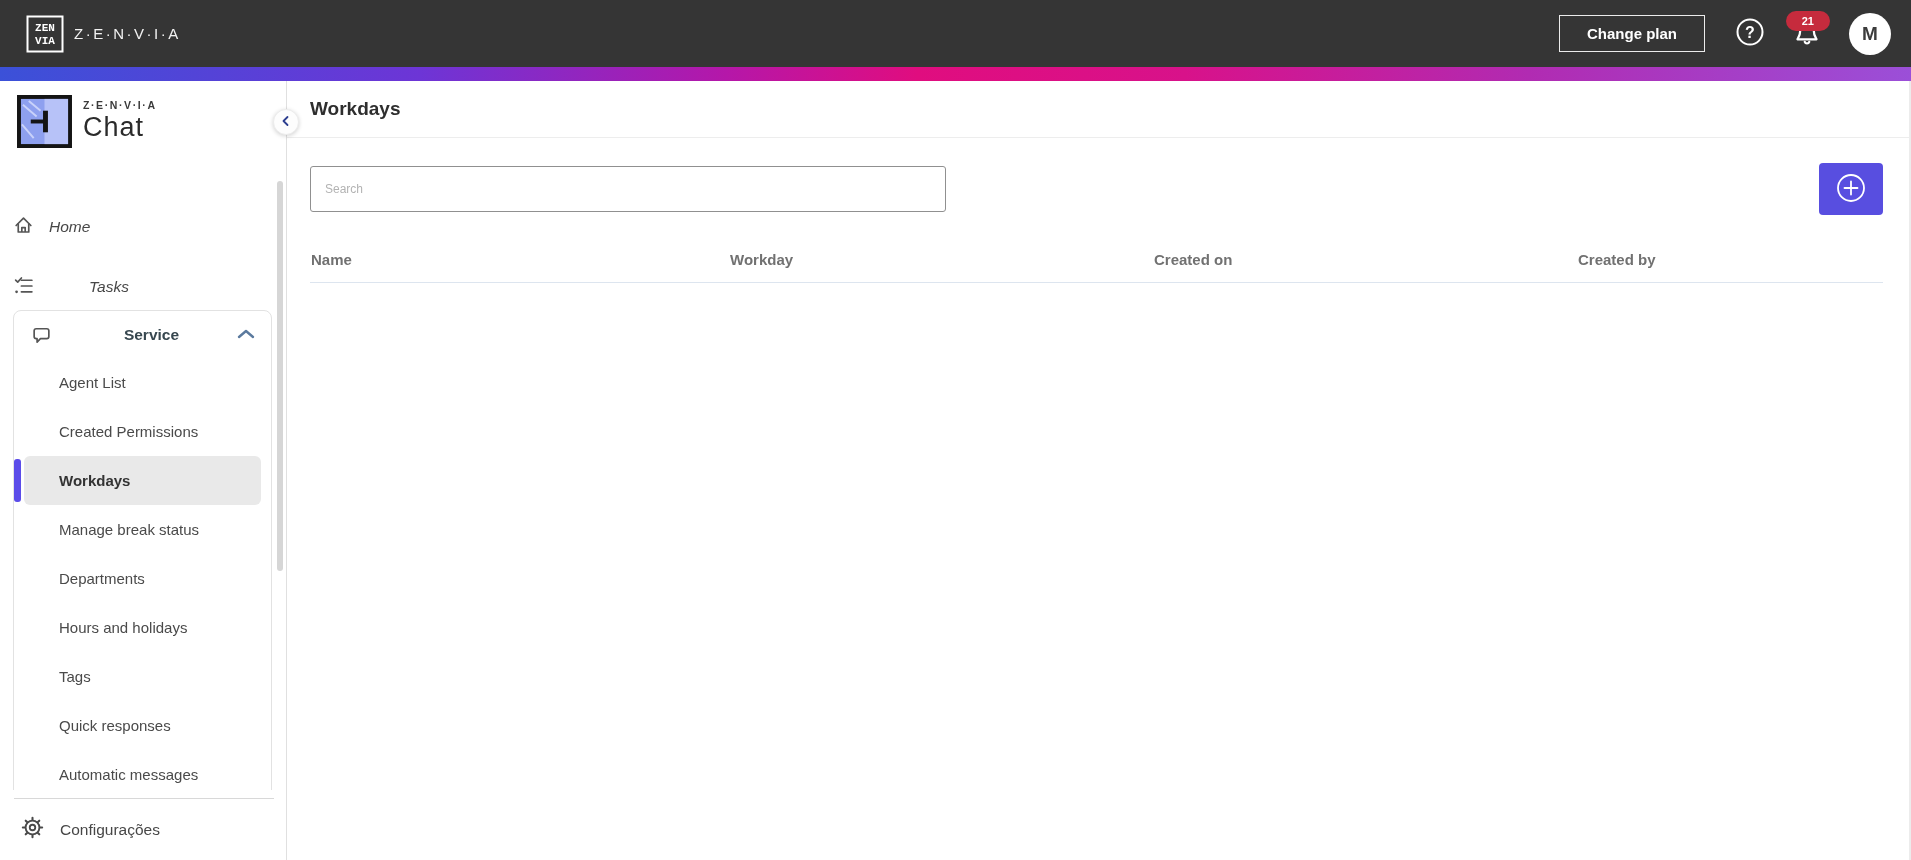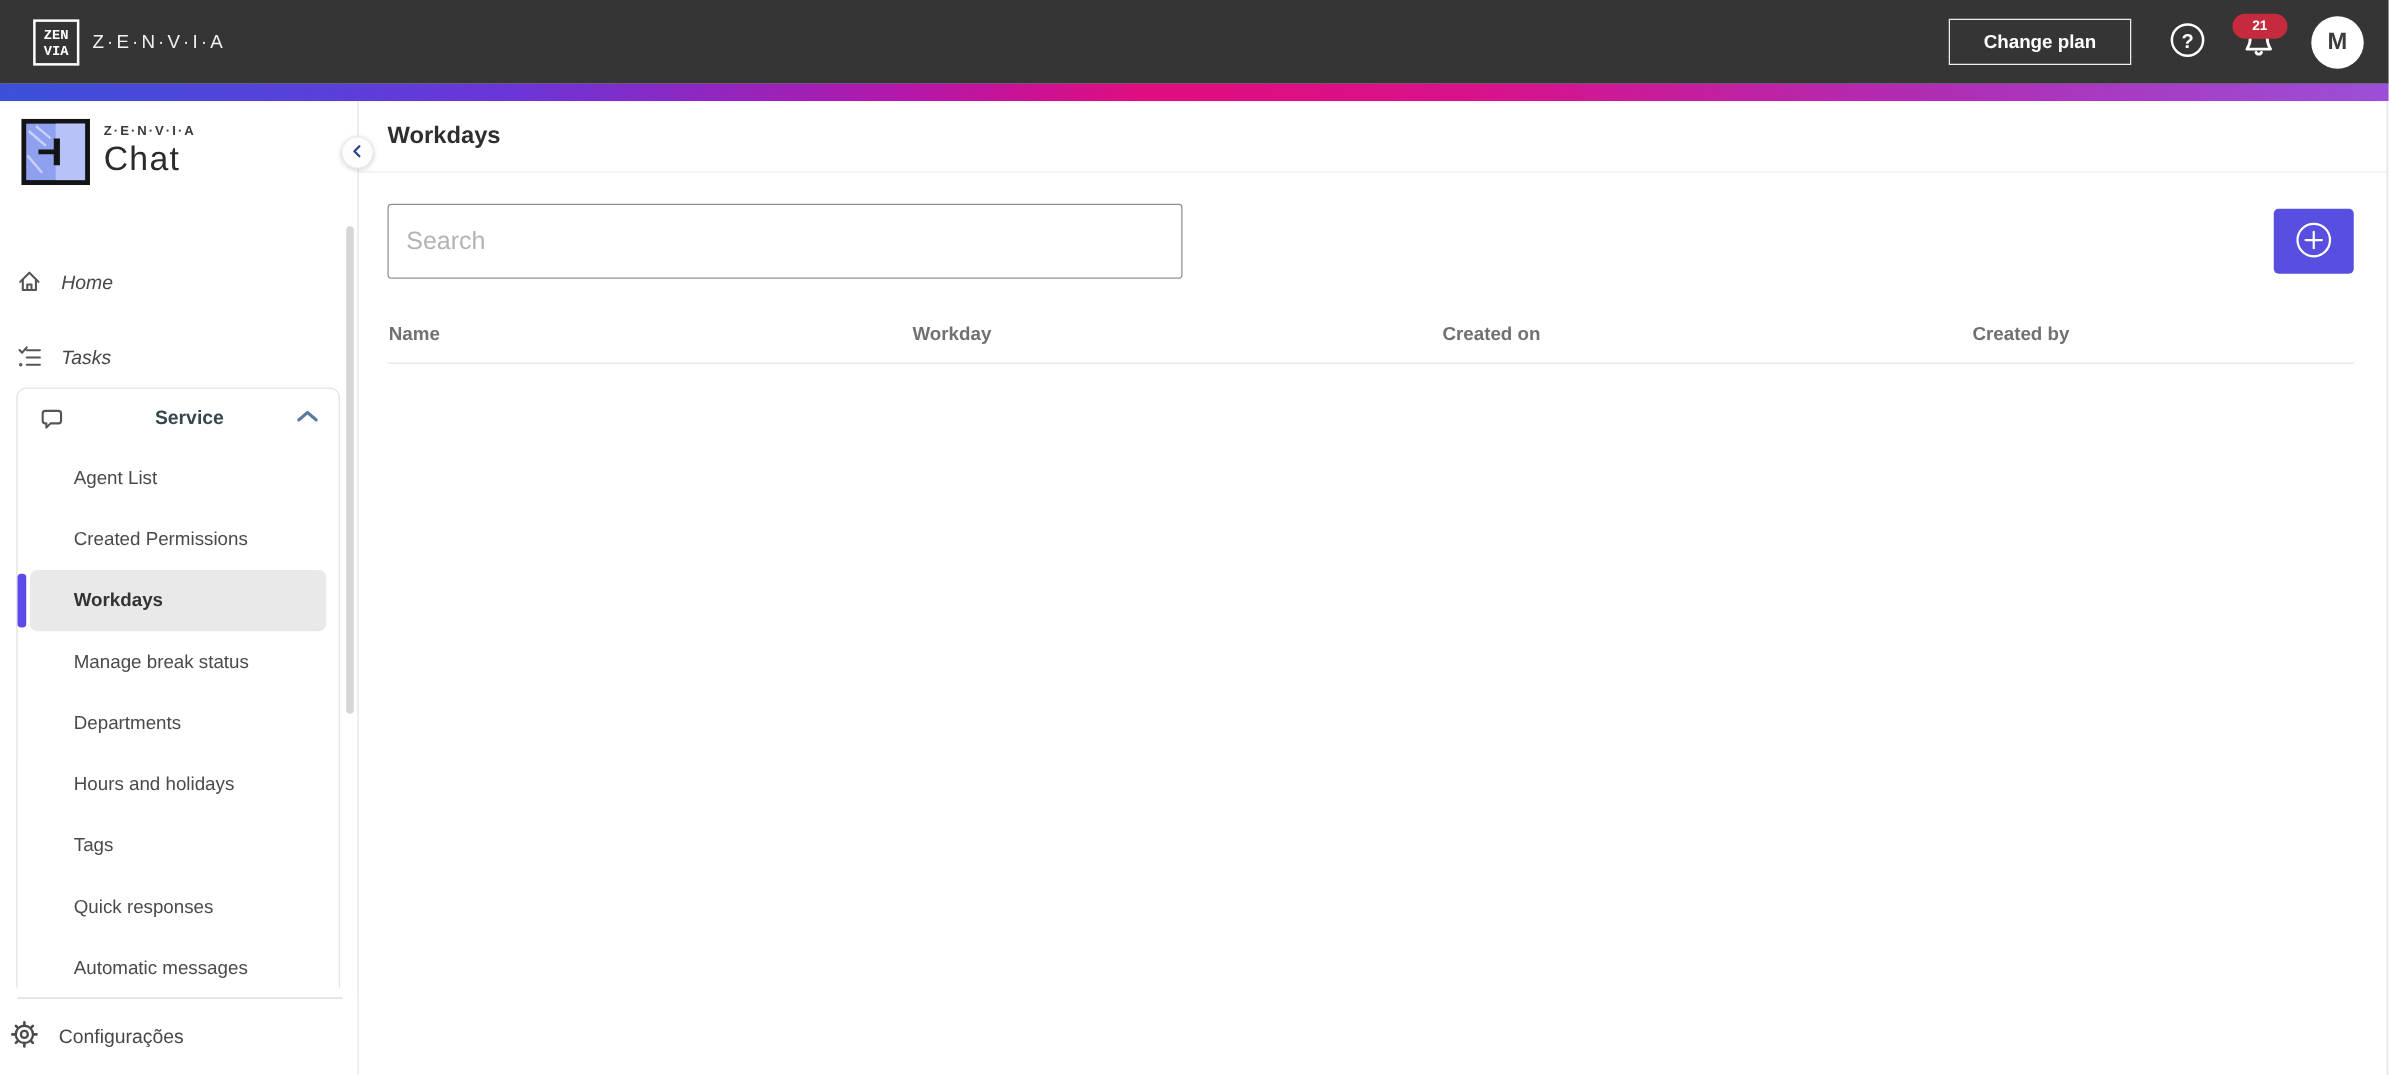--- a/index.html
+++ b/index.html
@@ -25,46 +25,46 @@
   .sidebar { width:287px; flex:0 0 287px; background:#fff; border-right:1px solid #e0e0e0; position:relative; }
   .sidebar-logo-area { height:80px; display:flex; align-items:center; padding-left:17px; }
   .chat-logo { width:55px; height:53px; }
   .chat-logo-text { margin-left:11px; }
   .chat-logo-brand { font-size:10.5px; letter-spacing:1.6px; color:#3a3a3a; font-weight:600; }
   .chat-logo-product { font-size:27px; color:#2b2b2b; letter-spacing:1px; margin-top:1px; }
   .collapse-btn { position:absolute; top:28px; right:-13px; width:26px; height:26px; border-radius:50%; background:#fdfdfd; border:1px solid #ececec; box-shadow:0 1px 4px rgba(0,0,0,.18); display:flex; align-items:center; justify-content:center; cursor:pointer; z-index:5; }
 
   .sidebar-nav { height:629px; overflow:hidden; padding-top:27px; }
   .nav-item { height:48px; display:flex; align-items:flex-end; padding-left:12px; cursor:pointer;font-style:italic; }
-  .nav-item + .nav-item { margin-top:12px; }
+  .nav-item + .nav-item { margin-top:12px;gap:40px; }
   .nav-item .nav-icon { width:22px; display:flex; justify-content:center; }
   .nav-item .nav-label { margin-left:15px; font-size:15.5px; color:#474747; }
 
   .service-card { margin:14px 14px 0 13px; border:1px solid #e2e2e2; border-radius:8px; }
   .service-header { height:47px; display:flex; align-items:center; padding:0 16px 0 16px; cursor:pointer;text-align:center; }
   .service-header .nav-icon { width:22px; display:flex; justify-content:center; }
   .service-header .service-label { margin-left:14px; font-size:15.5px; font-weight:700; color:#37474f; flex:1; }
   .sub-item { height:49px; display:flex; align-items:center; padding-left:45px; font-size:15px; color:#4a4a4a; cursor:pointer; }
   .sub-item.selected { position:relative; margin:0 10px; padding-left:35px; background:#e9e9e9; border-radius:6px; font-weight:700; color:#333; }
   .selected-bar { position:absolute; left:-10px; top:3px; bottom:3px; width:7px; border-radius:3px; background:#5b4ce9; }
 
   .sidebar-scroll-thumb { position:absolute; top:100px; right:3px; width:6px; height:390px; border-radius:3px; background:#d6d6d6; cursor:pointer; }
 
   .sidebar-footer { position:absolute; left:0; right:0; bottom:0; height:62px; background:#fff; }
   .sidebar-footer-divider { border-top:1px solid #d8d8d8; margin:0 12px 0 14px; }
-  .config-item { height:61px; display:flex; align-items:center; padding-left:8px; cursor:pointer; }
+  .config-item { height:61px; display:flex; align-items:center; padding-left:21px; cursor:pointer; }
   .config-item .nav-label { margin-left:16px; font-size:15.5px; color:#474747; }
 
   
   .main { flex:1; position:relative; background:#fff; }
   .main-header { height:57px; border-bottom:1px solid #ededed; display:flex; align-items:center; padding-left:23px; }
   .page-title { font-size:19px; font-weight:700; color:#2e2e2e; }
   .main-content { padding:25px 28px 0 23px; }
   .toolbar { display:flex; align-items:center; }
-  .search-input { width:636px; height:60px; border:1px solid #909090; border-radius:3px; padding:16px 14px; font-size:20px; color:#333; font-family:inherit; outline:none; }
+  .search-input { width:636px; height:46px; border:1px solid #909090; border-radius:3px; padding:16px 14px; font-size:12px; color:#333; font-family:inherit; outline:none; }
   .search-input::placeholder { color:#b3b3b3; }
   .toolbar-spacer { flex:1; }
   .add-btn { width:64px; height:52px; background:#584ee0; border:none; border-radius:4px; display:flex; align-items:center; justify-content:center; cursor:pointer; }
   .table-header { margin-top:36px; display:grid; grid-template-columns:390px 395px 395px auto; padding:0 0 14px 1px; border-bottom:1px solid #dde5ef; margin-right:0;gap:29px; }
   .col-label { font-size:15px; font-weight:600; color:#717171; }
   .main-scroll-edge { position:absolute; top:0; right:0; bottom:0; width:2px; background:#ececec; }
 </style>
 </head>
 <body>
 

